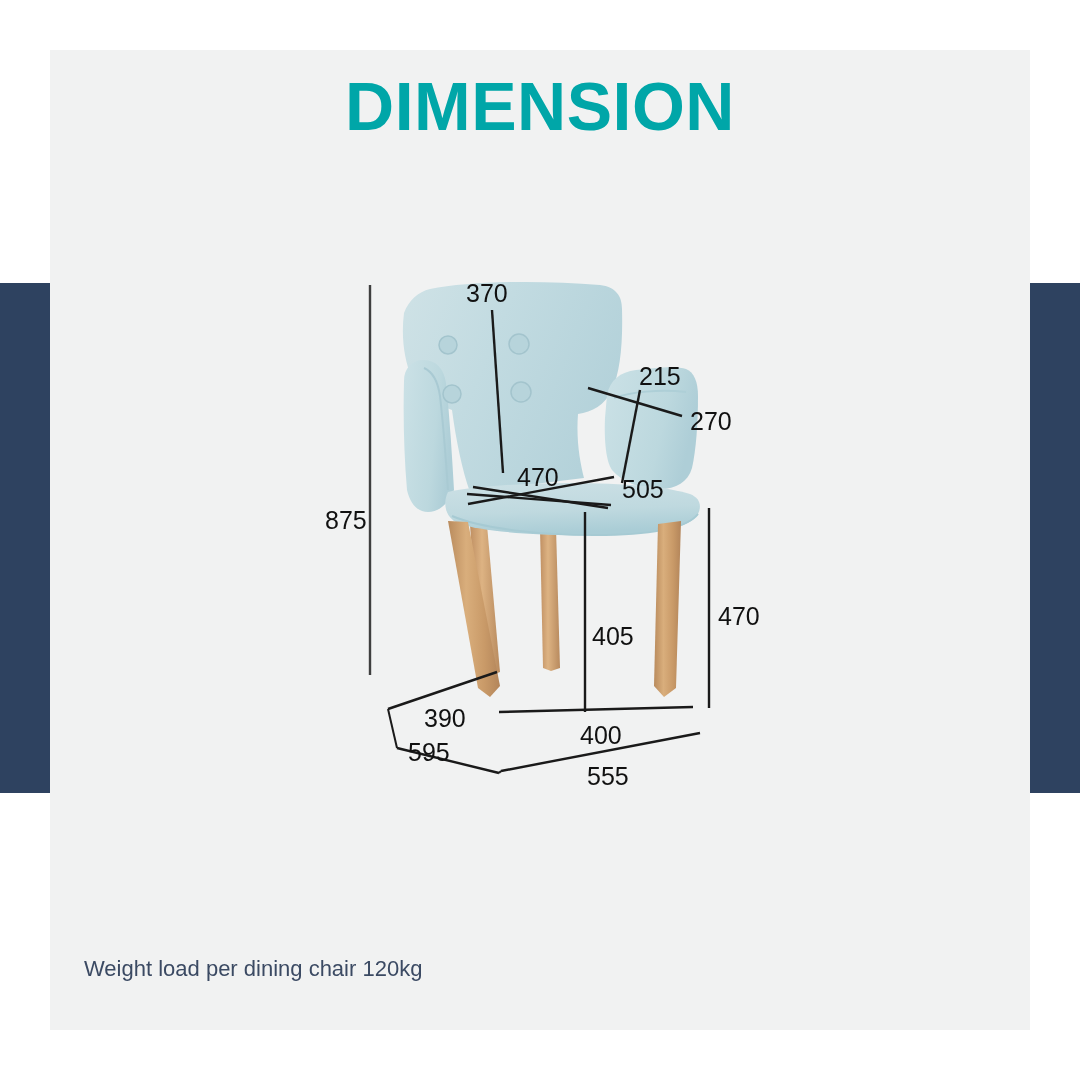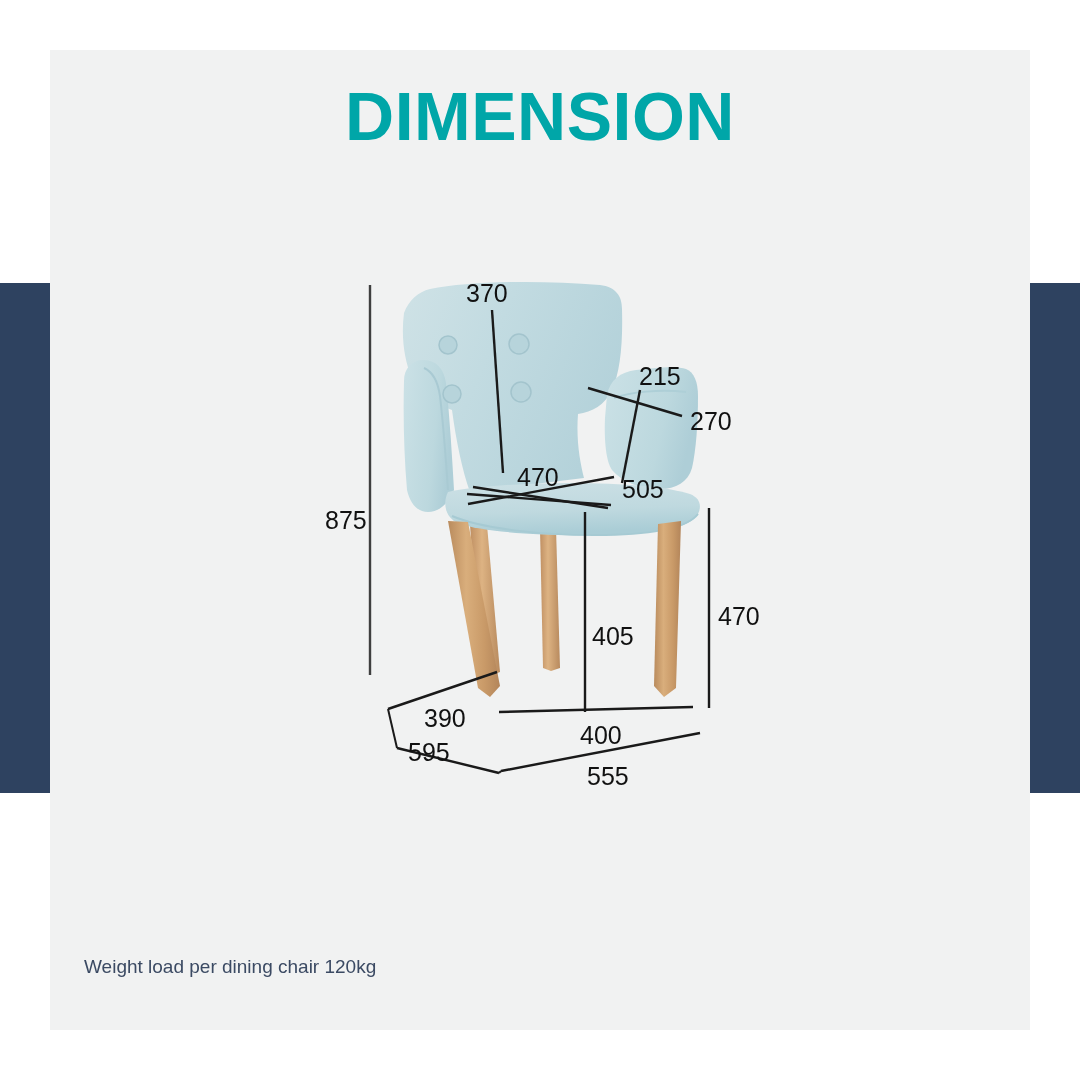--- a/index.html
+++ b/index.html
@@ -23,35 +23,35 @@
     position:absolute;
     top:283px;height:510px;
     background:#2e4260;
   }
   .side-bar.left{left:0;width:50px;}
   .side-bar.right{left:1030px;width:50px;}
 
   
   .title{
     position:absolute;
-    left:0;top:82px;width:1080px;
+    left:0;top:72px;width:1080px;
     text-align:center;
     font-size:68px;
     font-weight:bold;
     letter-spacing:0.5px;
     color:#00a6a8;
     line-height:1;
   }
 
   
   .footer{
     position:absolute;
     left:84px;top:953px;
     color:#3b4a63;
-    font-size:19px;
+    font-size:22px;
     line-height:1.45;
   }
   .footer div{white-space:nowrap;}
 
   
   .stage{
     position:absolute;
     left:0;top:0;width:1080px;height:1080px;
     pointer-events:none;
   }

